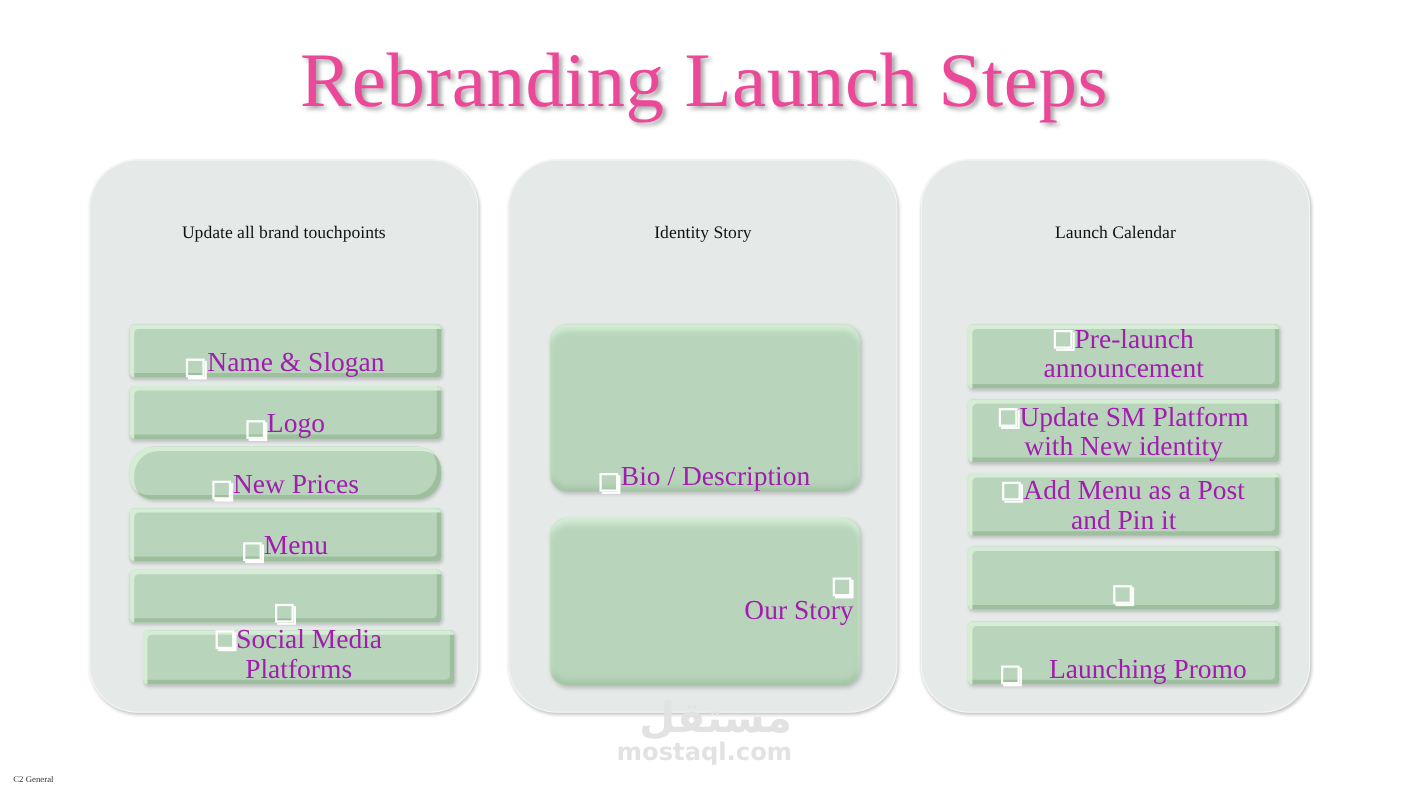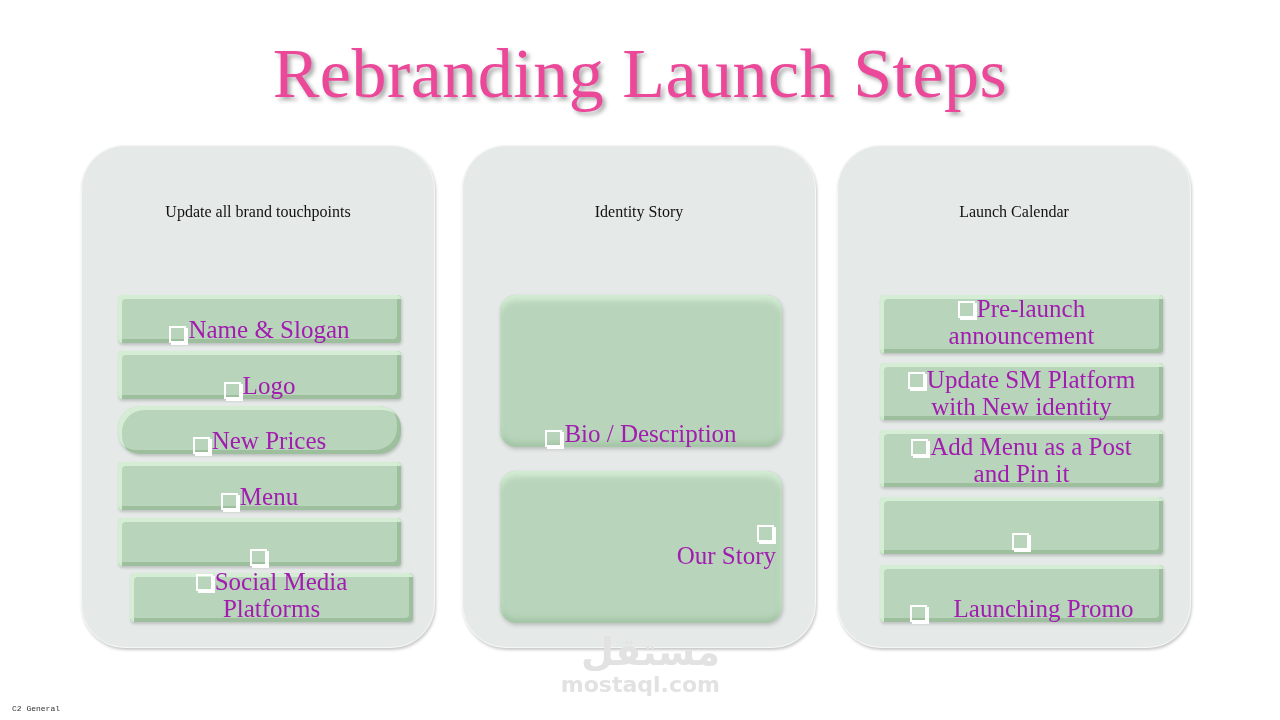--- a/index.html
+++ b/index.html
@@ -54,21 +54,21 @@
 
   .watermark {
     position: absolute; left: 560px; top: 632px; width: 160px; text-align: right;
     color: #e2e2e2; font-family: "DejaVu Sans", sans-serif; font-weight: bold;
   }
   .watermark .ar { font-size: 38px; line-height: 40px; }
   .watermark .en { font-size: 22px; line-height: 26px; }
 
   .footer-label {
     position: absolute; left: 12px; top: 704px;
-    font-family: Liberation Mono, monospace; font-size: 8px; color: #333;
+    font-family: Liberation Serif, serif; font-size: 8px; color: #333;
   }
 </style>
 </head>
 <body>
 
 <div class="title">Rebranding Launch Steps</div>
 
 <div class="panel" style="left:81px;">
   <div class="panel-heading">Update all brand touchpoints</div>
 </div>

